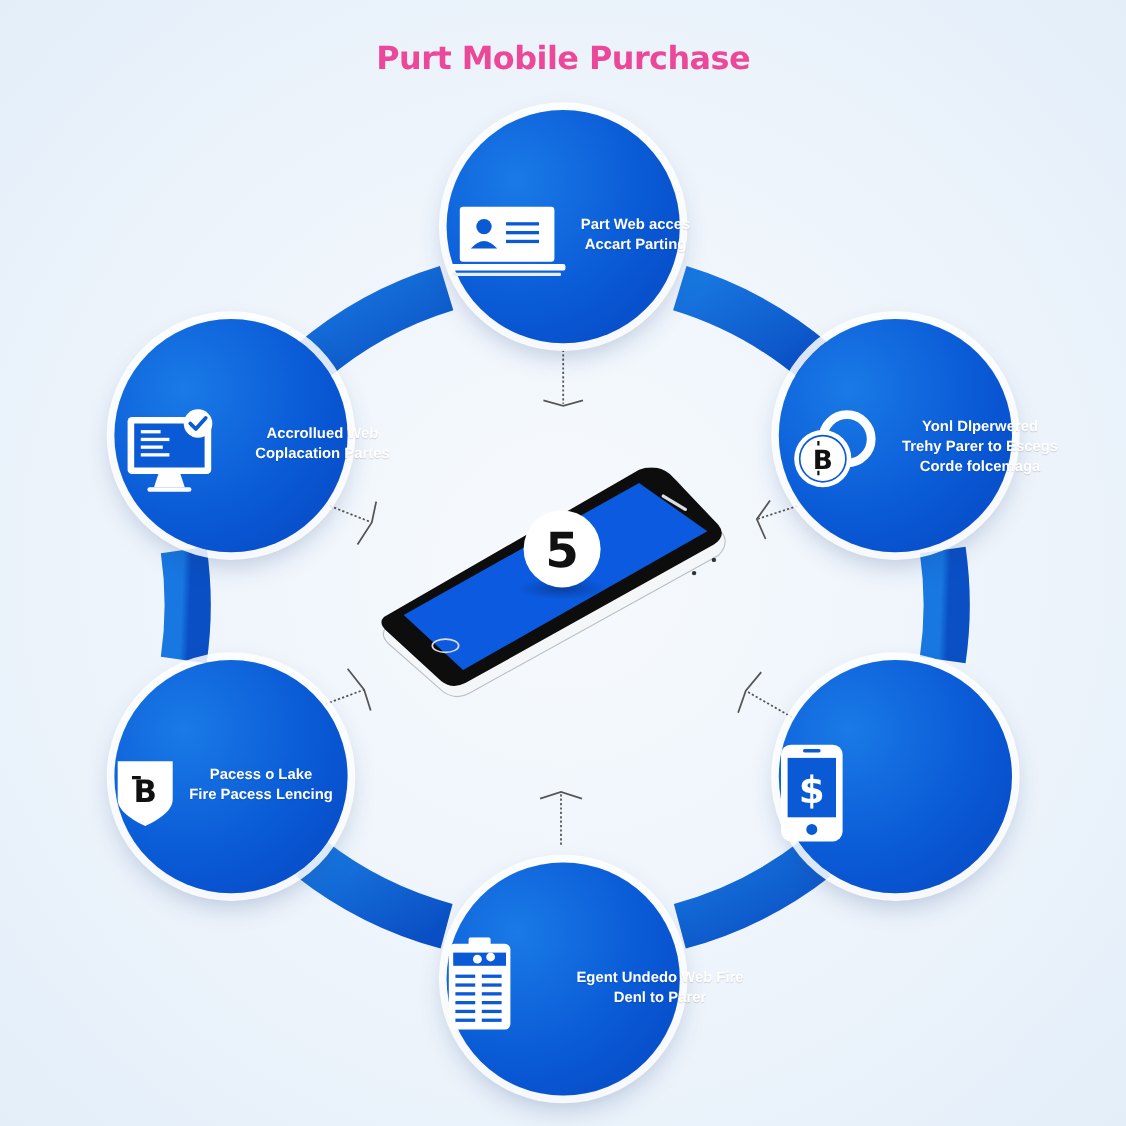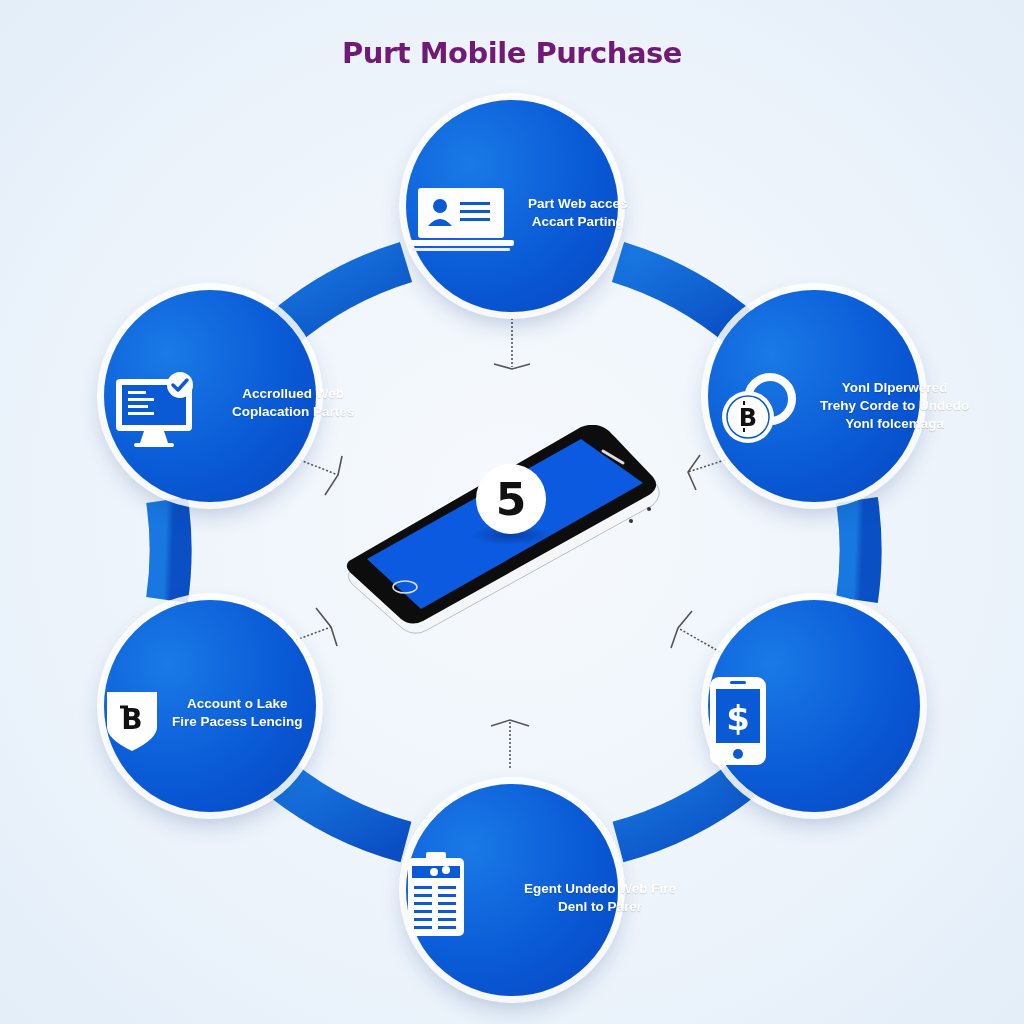--- a/index.html
+++ b/index.html
@@ -5,21 +5,21 @@
     html, body { margin: 0; padding: 0; }
     body {
       width: 1024px; height: 1024px; overflow: hidden;
       background: radial-gradient(ellipse at 50% 50%, #f6fafe 0%, #eef4fb 55%, #e3eef9 100%);
       position: relative;
       font-family: "DejaVu Sans", sans-serif;
     }
     .title {
       position: absolute; top: 36px; left: 0; width: 1024px; text-align: center;
       font-family: "DejaVu Sans", sans-serif; font-weight: bold; font-size: 29px;
-      color: #701a75; letter-spacing: -0.5px;
+      color: #ec4899; letter-spacing: -0.5px;
     }
     svg.ring { position: absolute; left: 0; top: 0; }
     .node {
       position: absolute; width: 212px; height: 212px; border-radius: 50%;
       background: radial-gradient(circle at 30% 30%, #1a7ae6 0%, #0a5ad6 55%, #0646c2 100%);
       box-shadow: 0 0 0 7px rgba(255,255,255,0.85), 0 10px 24px rgba(20,60,130,0.28);
       display: flex; align-items: center; justify-content: flex-start;
       color: #fff; text-align: center;
     }
     .node .icon { margin-top: 30px; height: 90px; display: flex; align-items: center; justify-content: center; }
@@ -135,22 +135,22 @@
       <circle cx="62" cy="28" r="22" fill="none" stroke="#fff" stroke-width="8"></circle>
       <circle cx="40" cy="46" r="26" fill="#fff"></circle>
       <circle cx="40" cy="46" r="21" fill="none" stroke="#0a5ad6" stroke-width="1.5"></circle>
       <text x="40" y="55" text-anchor="middle" font-family="DejaVu Sans, sans-serif" font-weight="bold" font-size="24" fill="#111">B</text>
       <line x1="36" y1="30" x2="36" y2="34" stroke="#111" stroke-width="2"></line>
       <line x1="36" y1="57" x2="36" y2="61" stroke="#111" stroke-width="2"></line>
     </svg>
   </div>
   <div class="label" style="margin-top:20px;">
     <span>Yonl Dlperwered</span>
-    <span>Trehy Corde to Undedo</span>
-    <span>Yonl folcemaga</span>
+    <span>Trehy Parer to Escegs</span>
+    <span>Corde folcemaga</span>
   </div>
 </div>
 
 <div class="node" style="left:708px;top:600px;">
   <div class="icon">
     <svg width="60" height="92" viewBox="0 0 60 92">
       <rect x="2" y="2" width="56" height="88" rx="9" fill="#fff"></rect>
       <rect x="8" y="14" width="44" height="54" fill="#0a5ad6"></rect>
       <rect x="22" y="6" width="16" height="3" rx="1.5" fill="#0a5ad6"></rect>
       <circle cx="30" cy="79" r="5" fill="#0a5ad6"></circle>
@@ -191,21 +191,21 @@
 
 <div class="node" style="left:104px;top:600px;">
   <div class="icon">
     <svg width="56" height="64" viewBox="0 0 56 64">
       <path d="M3 3 H53 V38 Q53 50 28 62 Q3 50 3 38 Z" fill="#fff"></path>
       <text x="28" y="40" text-anchor="middle" font-family="DejaVu Sans, sans-serif" font-weight="bold" font-size="28" fill="#111">B</text>
       <line x1="16" y1="18" x2="24" y2="18" stroke="#111" stroke-width="3"></line>
     </svg>
   </div>
   <div class="label">
-    <span>Account o Lake</span>
+    <span>Pacess o Lake</span>
     <span>Fire Pacess Lencing</span>
   </div>
 </div>
 
 <div class="node" style="left:104px;top:290px;gap:16px;">
   <div class="icon">
     <svg width="100" height="80" viewBox="0 0 100 80">
       <rect x="12" y="8" width="76" height="52" rx="4" fill="#fff"></rect>
       <rect x="18" y="14" width="64" height="40" fill="#0a5ad6"></rect>
       <g fill="#fff">

